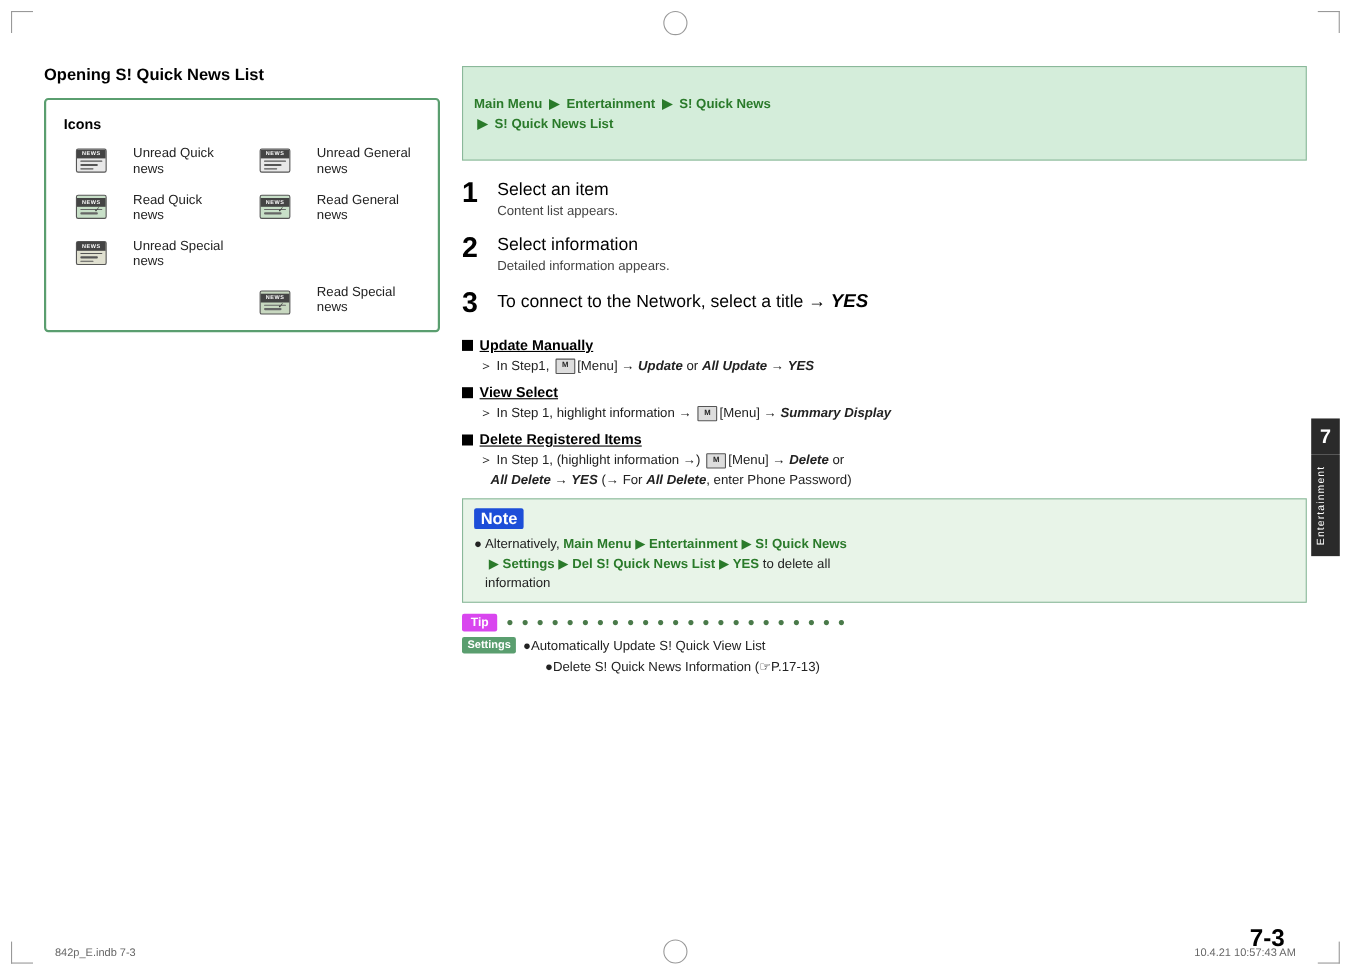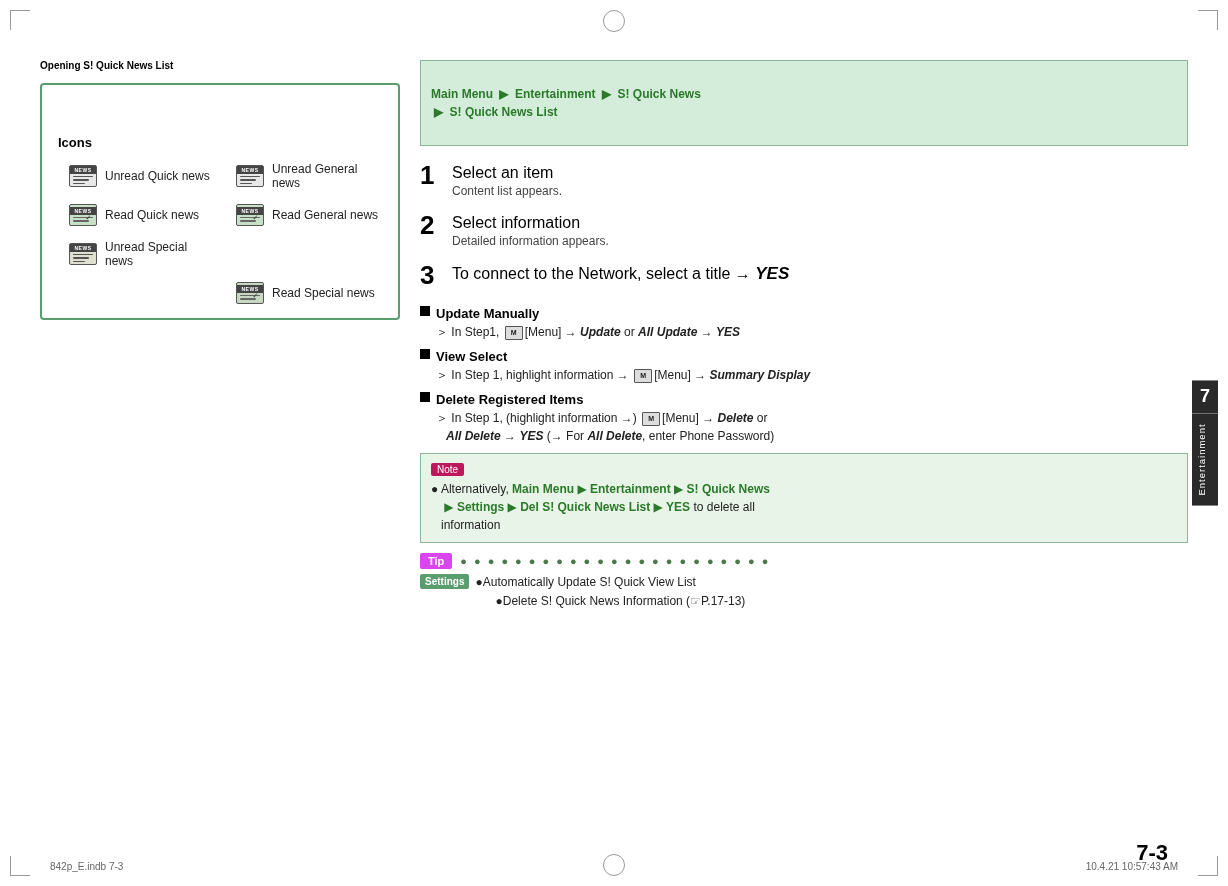--- a/index.html
+++ b/index.html
@@ -59,50 +59,49 @@
       gap: 20px;
     }
 
     
     .left-col {
       width: 360px;
       flex-shrink: 0;
     }
 
     .section-title {
-      font-size: 10px;
+      font-size: 15px;
       font-weight: bold;
       margin-bottom: 12px;
       color: #000;
     }
 
     .icons-box {
       border: 2px solid #5a9e6f;
       border-radius: 4px;
       padding: 14px 16px 14px 16px;
     }
 
     .icons-box-title {
       font-weight: bold;
       font-size: 13px;
       margin-bottom: 12px;
-      margin-top: 36px;
     }
 
     .icons-grid {
       display: grid;
       grid-template-columns: 1fr 1fr;
       row-gap: 14px;
       column-gap: 10px;
     }
 
     .icon-item {
       display: flex;
       align-items: center;
-      gap: 8px;
+      gap: 24px;
       padding-left: 11px;
     }
 
     .news-icon {
       width: 28px;
       height: 22px;
       border: 1.5px solid #555;
       border-radius: 2px;
       background: #e8e8e8;
       display: flex;
@@ -240,23 +239,24 @@
       font-size: 17px;
     }
 
     
     .bullet-section {
       margin-bottom: 8px;
     }
 
     .bullet-header {
       display: flex;
-      align-items: flex-start;
+      align-items: center;
       gap: 6px;
       margin-bottom: 2px;
+      text-decoration: underline;
     }
 
     .black-square {
       width: 10px;
       height: 10px;
       background: #000;
       flex-shrink: 0;
     }
 
     .bullet-title {
@@ -295,24 +295,24 @@
     .note-box {
       background: #e8f4e8;
       border: 1px solid #8ab89a;
       padding: 8px 10px;
       margin-bottom: 10px;
       font-size: 12px;
     }
 
     .note-badge {
       display: inline-block;
-      background: #be185d;
+      background: #1d4ed8;
       color: #fff;
-      font-size: 10px;
-      font-weight: normal;
+      font-size: 15px;
+      font-weight: bold;
       padding: 1px 6px;
       border-radius: 2px;
       margin-bottom: 4px;
     }
 
     .note-content {
       font-size: 12px;
       color: #222;
       line-height: 1.5;
     }
@@ -508,21 +508,21 @@
               <div class="news-line full"></div>
               <div class="news-line medium"></div>
               <div class="news-line short"></div>
             </div>
           </div>
           <span class="icon-label">Unread Special news</span>
         </div>
 
         <div style="grid-column:1;"></div>
 
-        <div class="icon-item" style="grid-column:2;">
+        <div class="icon-item" style="grid-column:2;align-items:flex-end;">
           <div class="news-icon checked" style="background:#c8d8c0;">
             <div class="news-label">NEWS</div>
             <div class="news-lines" style="position:relative;">
               <div class="news-line full" style="background:#666;"></div>
               <div class="news-line medium" style="background:#666;"></div>
               <span class="checkmark">✓</span>
             </div>
           </div>
           <span class="icon-label">Read Special news</span>
         </div>

